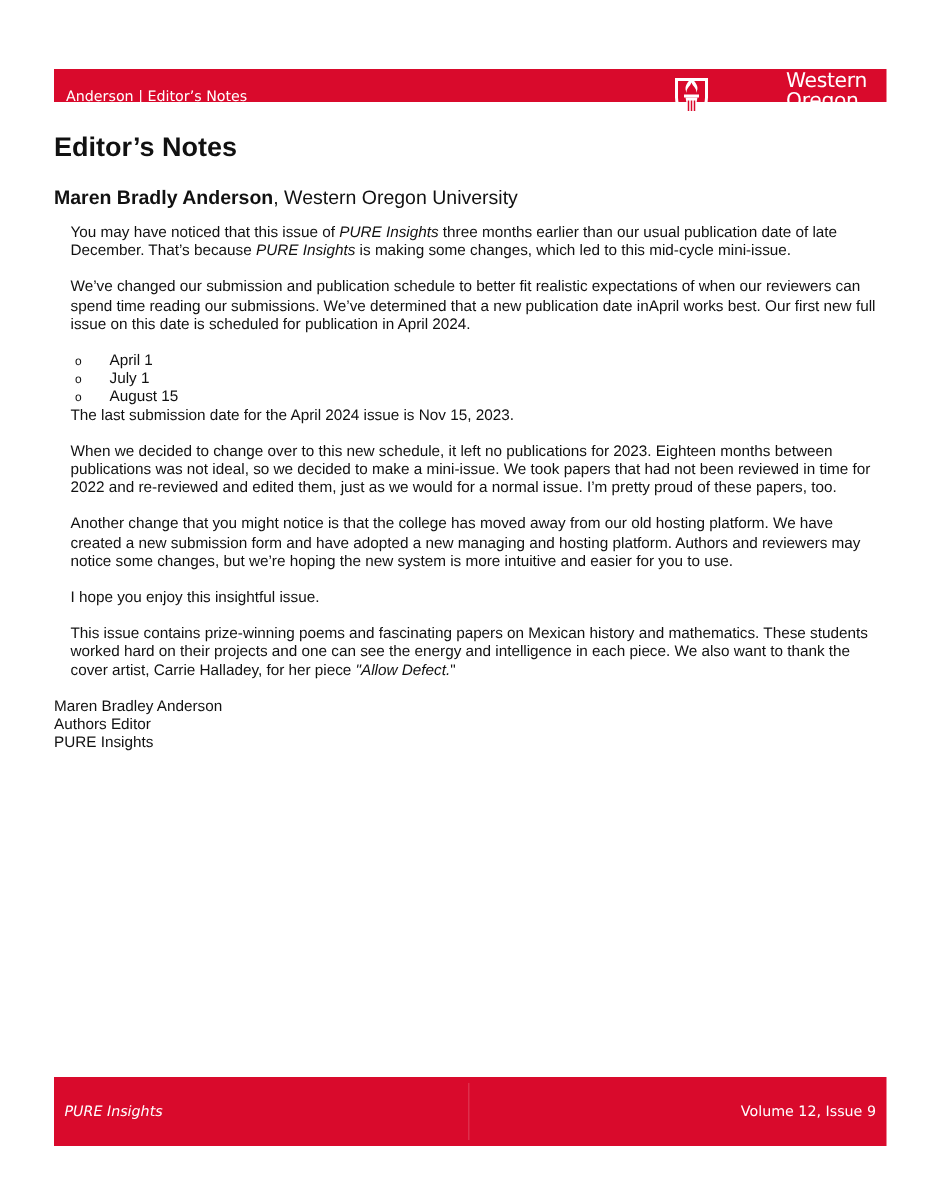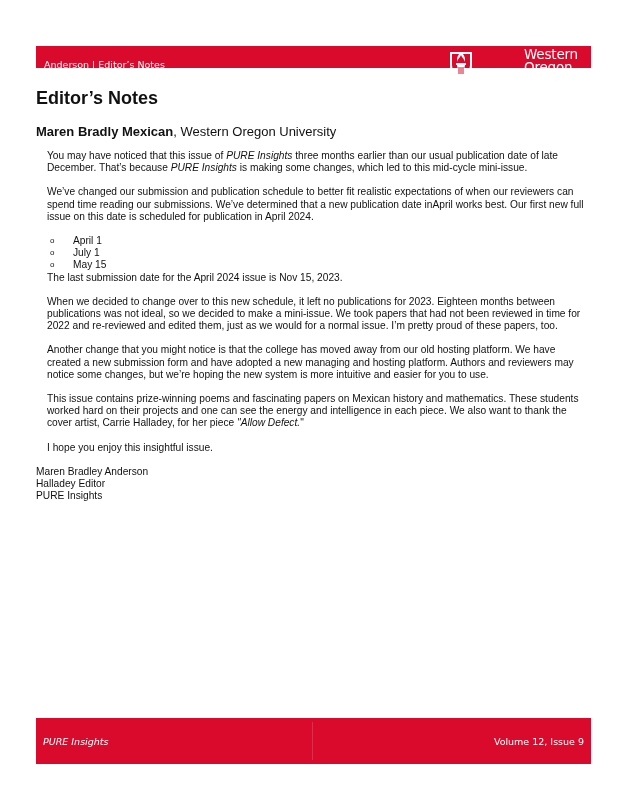--- a/index.html
+++ b/index.html
@@ -51,39 +51,39 @@
     <div class="logo-text">
       <div class="logo-name">Western Oregon</div>
       <div class="logo-sub">UNIVERSITY</div>
     </div>
   </div>
 </div>
 
 <div class="content">
   <h1>Editor’s Notes</h1>
   <div class="byline">
-    <b>Maren Bradly Mexican</b><span>, Western Oregon University</span>
+    <b>Maren Bradly Anderson</b><span>, Western Oregon University</span>
   </div>
 
   <div class="body-text">
     <p><span>You may have noticed that this issue of </span><i>PURE Insights</i><span> three months earlier than our usual publication date of late December. That’s because </span><i>PURE Insights</i><span> is making some changes, which led to this mid-cycle mini-issue.</span></p>
     <p>We’ve changed our submission and publication schedule to better fit realistic expectations of when our reviewers can spend time reading our submissions. We’ve determined that a new publication date inApril works best. Our first new full issue on this date is scheduled for publication in April 2024.</p>
     <ul>
       <li><span class="bullet">o</span><span>April 1</span></li>
       <li><span class="bullet">o</span><span>July 1</span></li>
-      <li><span class="bullet">o</span><span>May 15</span></li>
+      <li><span class="bullet">o</span><span>August 15</span></li>
     </ul>
     <p>The last submission date for the April 2024 issue is Nov 15, 2023.</p>
     <p>When we decided to change over to this new schedule, it left no publications for 2023. Eighteen months between publications was not ideal, so we decided to make a mini-issue. We took papers that had not been reviewed in time for 2022 and re-reviewed and edited them, just as we would for a normal issue. I’m pretty proud of these papers, too.</p>
     <p>Another change that you might notice is that the college has moved away from our old hosting platform. We have created a new submission form and have adopted a new managing and hosting platform. Authors and reviewers may notice some changes, but we’re hoping the new system is more intuitive and easier for you to use.</p>
+    <p>I hope you enjoy this insightful issue.</p>
     <p><span>This issue contains prize-winning poems and fascinating papers on Mexican history and mathematics. These students worked hard on their projects and one can see the energy and intelligence in each piece. We also want to thank the cover artist, Carrie Halladey, for her piece </span><i>"Allow Defect.</i><span>"</span></p>
-    <p>I hope you enjoy this insightful issue.</p>
     <div>
       <div>Maren Bradley Anderson</div>
-      <div>Halladey Editor</div>
+      <div>Authors Editor</div>
       <div>PURE Insights</div>
     </div>
   </div>
 </div>
 
 <div class="footer-bar">
   <span class="footer-left">PURE Insights</span>
   <span class="footer-divider"></span>
   <span class="footer-right">Volume 12, Issue 9</span>
 </div>

